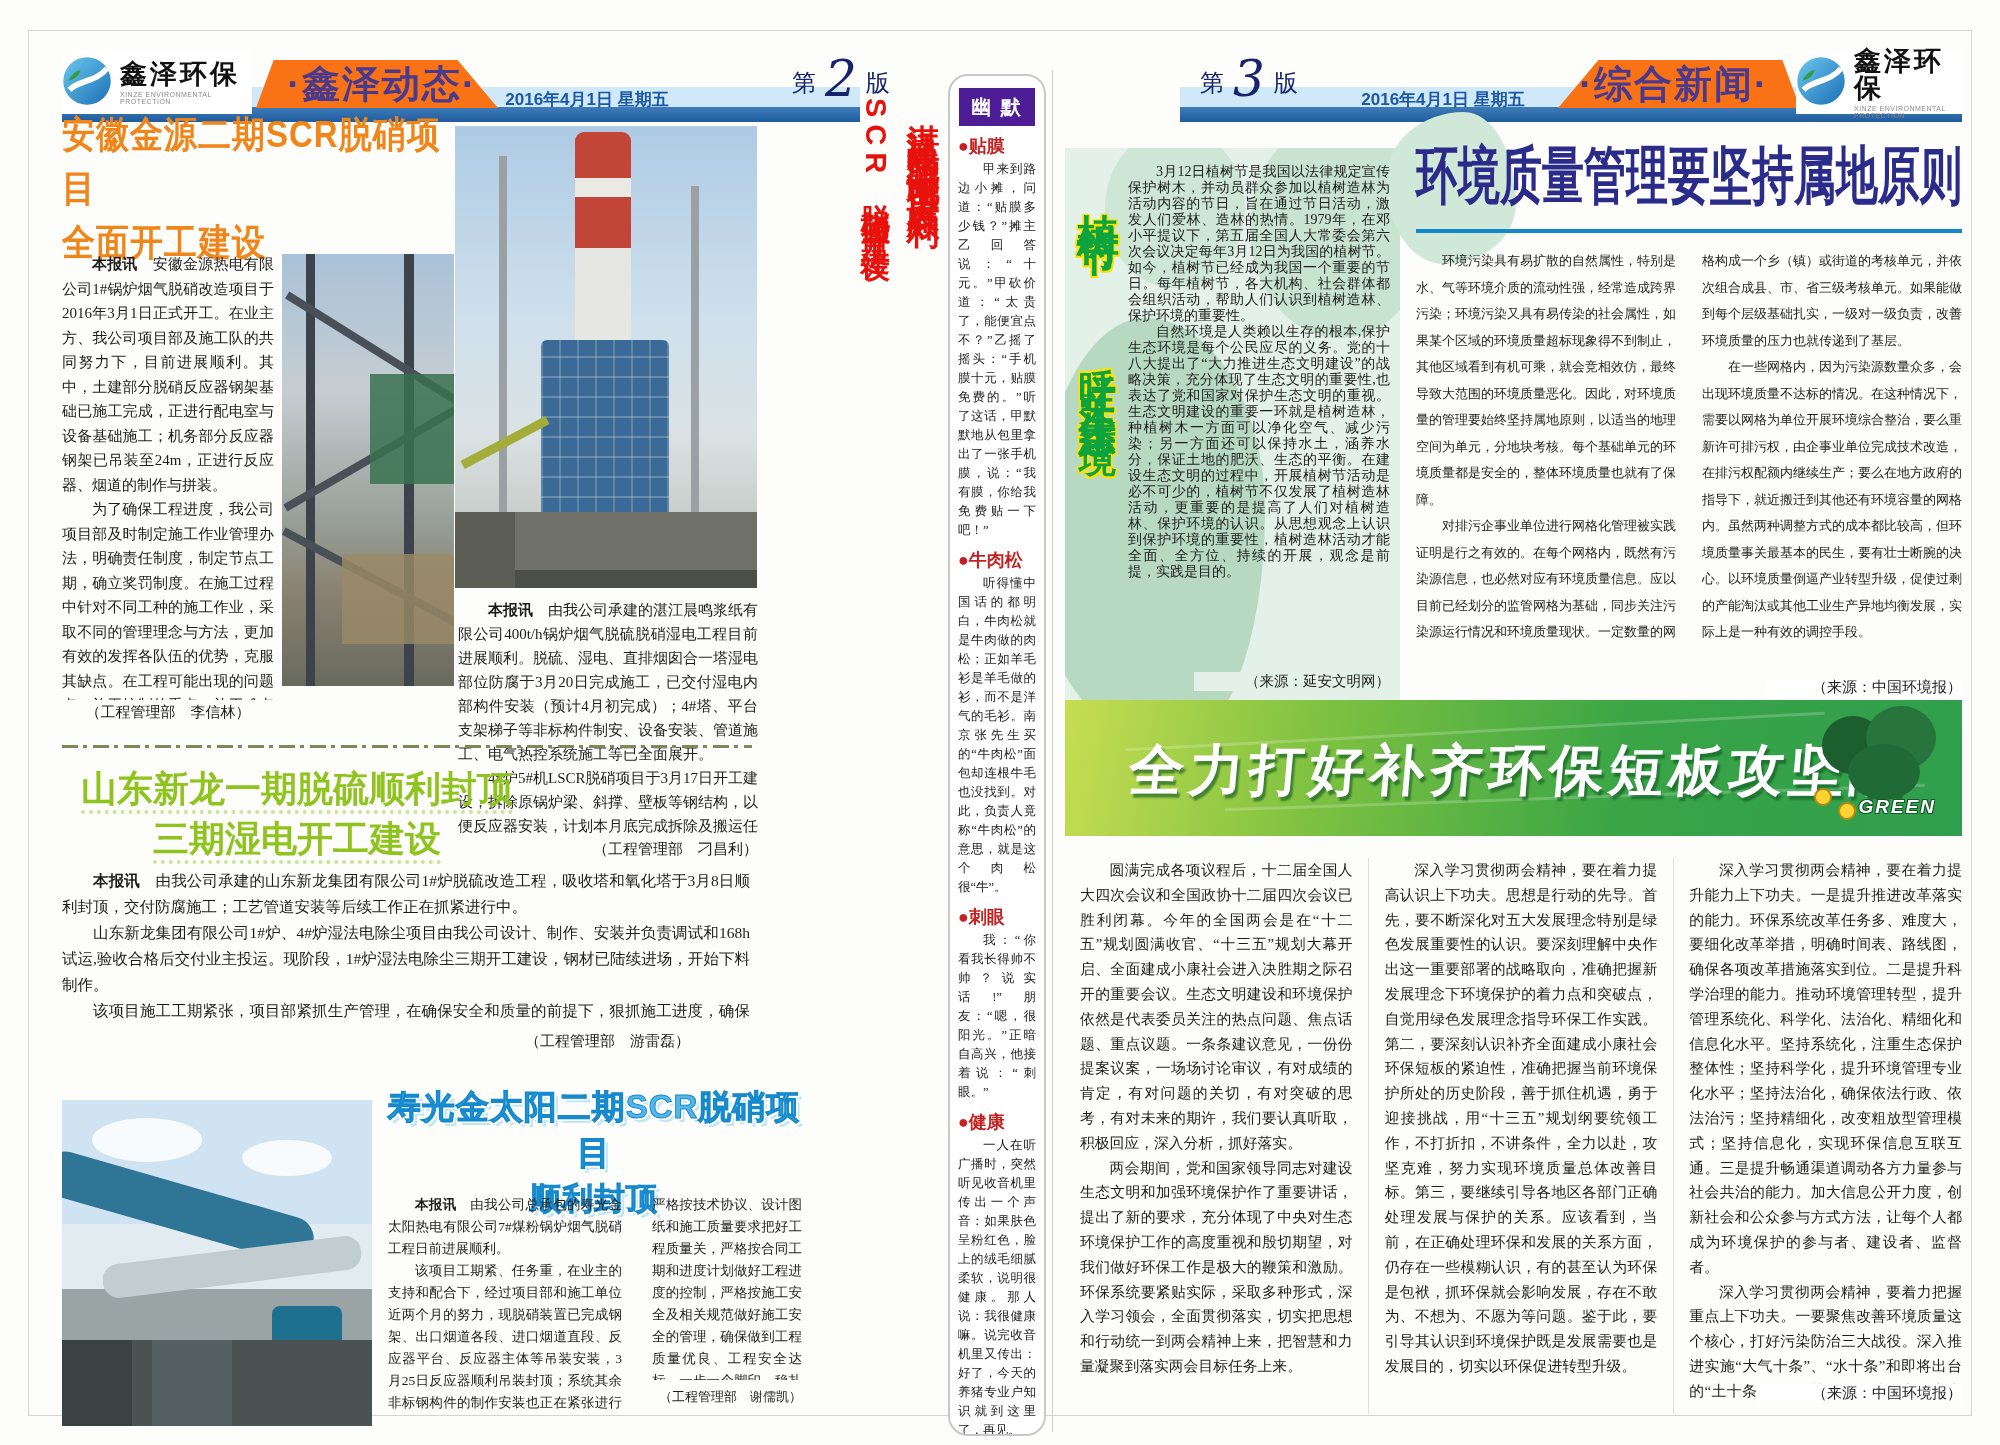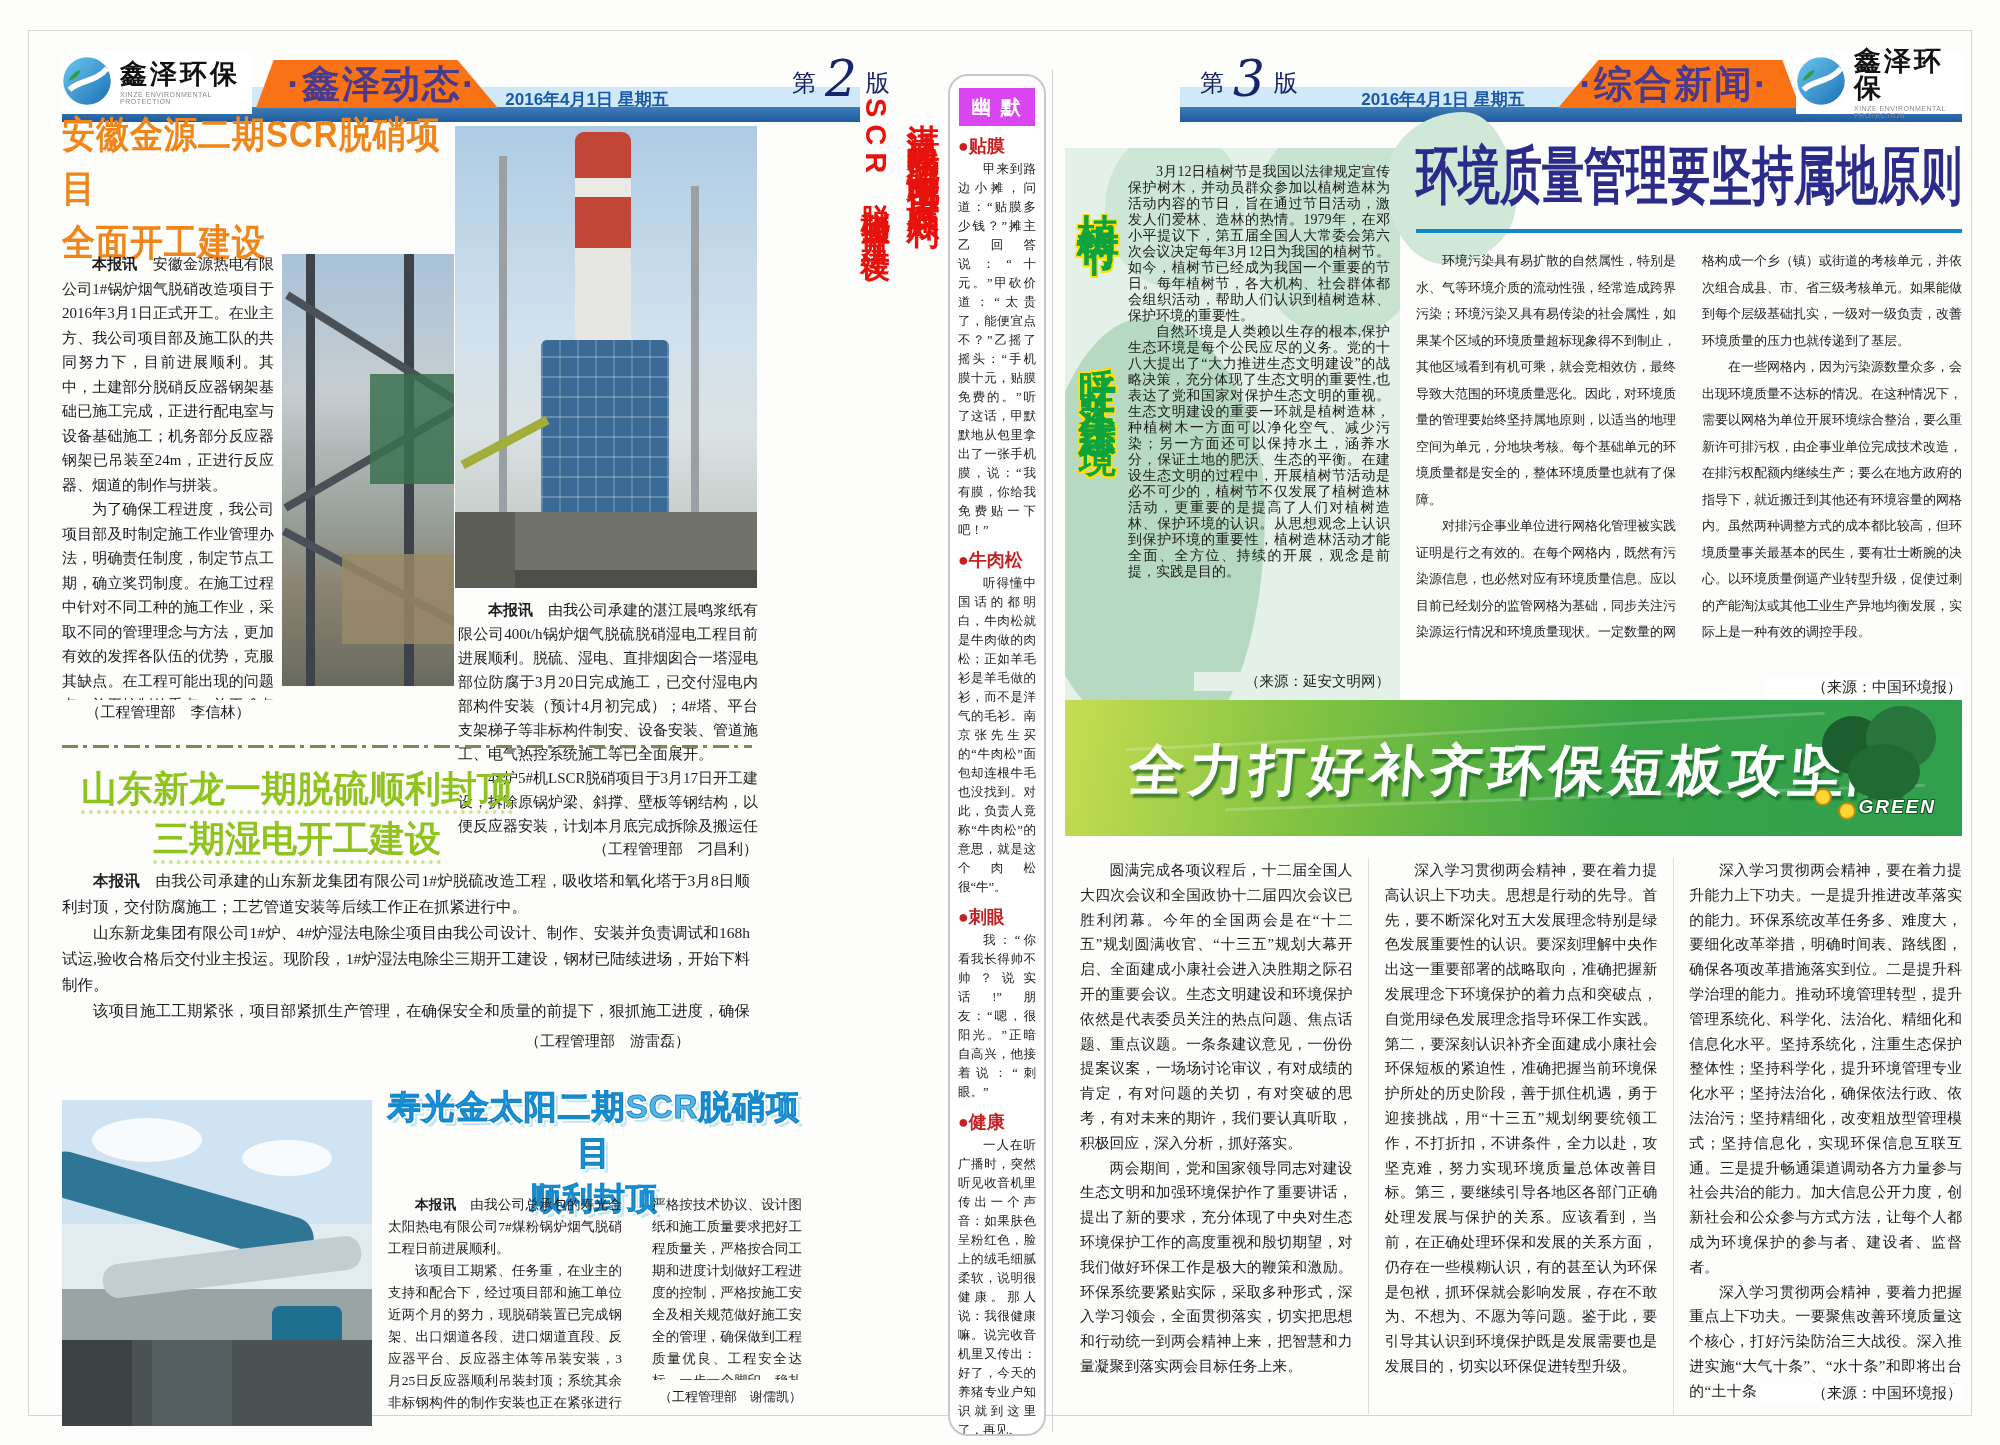--- a/index.html
+++ b/index.html
@@ -104,21 +104,21 @@
     text-shadow:2px 2px 0 #fff,-2px -2px 0 #fff,2px -2px 0 #fff,-2px 2px 0 #fff,4px 4px 0 #bfe6f7;
     -webkit-text-stroke:1px #1689cc;}
   #shouguang-title .t2{display:block;font-size:31px;}
   #sg-col1{left:388px;top:1194px;width:234px;height:218px;font-size:13.5px;line-height:22px;}
   #sg-col2{left:652px;top:1194px;width:150px;height:186px;font-size:13.5px;line-height:22px;}
   #sg-byline{left:556px;top:1388px;width:246px;font-size:13px;}
 
   
   #humor-box{left:948px;top:74px;width:94px;height:1358px;background:#fff;
     border:2px solid #c8c8c8;border-radius:20px;z-index:2;overflow:hidden;}
-  #humor-head{margin:12px auto 6px auto;width:76px;height:38px;background:#d946ef;color:#fff;
+  #humor-head{margin:12px auto 6px auto;width:76px;height:38px;background:#4c1d95;color:#fff;
     display:flex;align-items:center;justify-content:center;font-size:20px;font-weight:bold;
     font-family:"Liberation Sans",sans-serif;letter-spacing:2px;}
   .humor-sec{margin:8px 8px 0 8px;}
   .humor-title{color:#c42222;font-weight:bold;font-size:18px;margin:6px 0 2px 0;font-family:"Liberation Sans",sans-serif;}
   .humor-text{font-size:12.5px;line-height:19px;text-align:justify;text-indent:2em;}
   #gutter-line{left:1052px;top:70px;width:1px;height:1362px;background:#d0d0ce;}
 
   
   #zs-block{left:1065px;top:148px;width:335px;height:572px;background:#e3f1e8;overflow:hidden;}
   .zs-blob1{position:absolute;left:-30px;top:170px;width:230px;height:430px;background:#b7d9c2;

